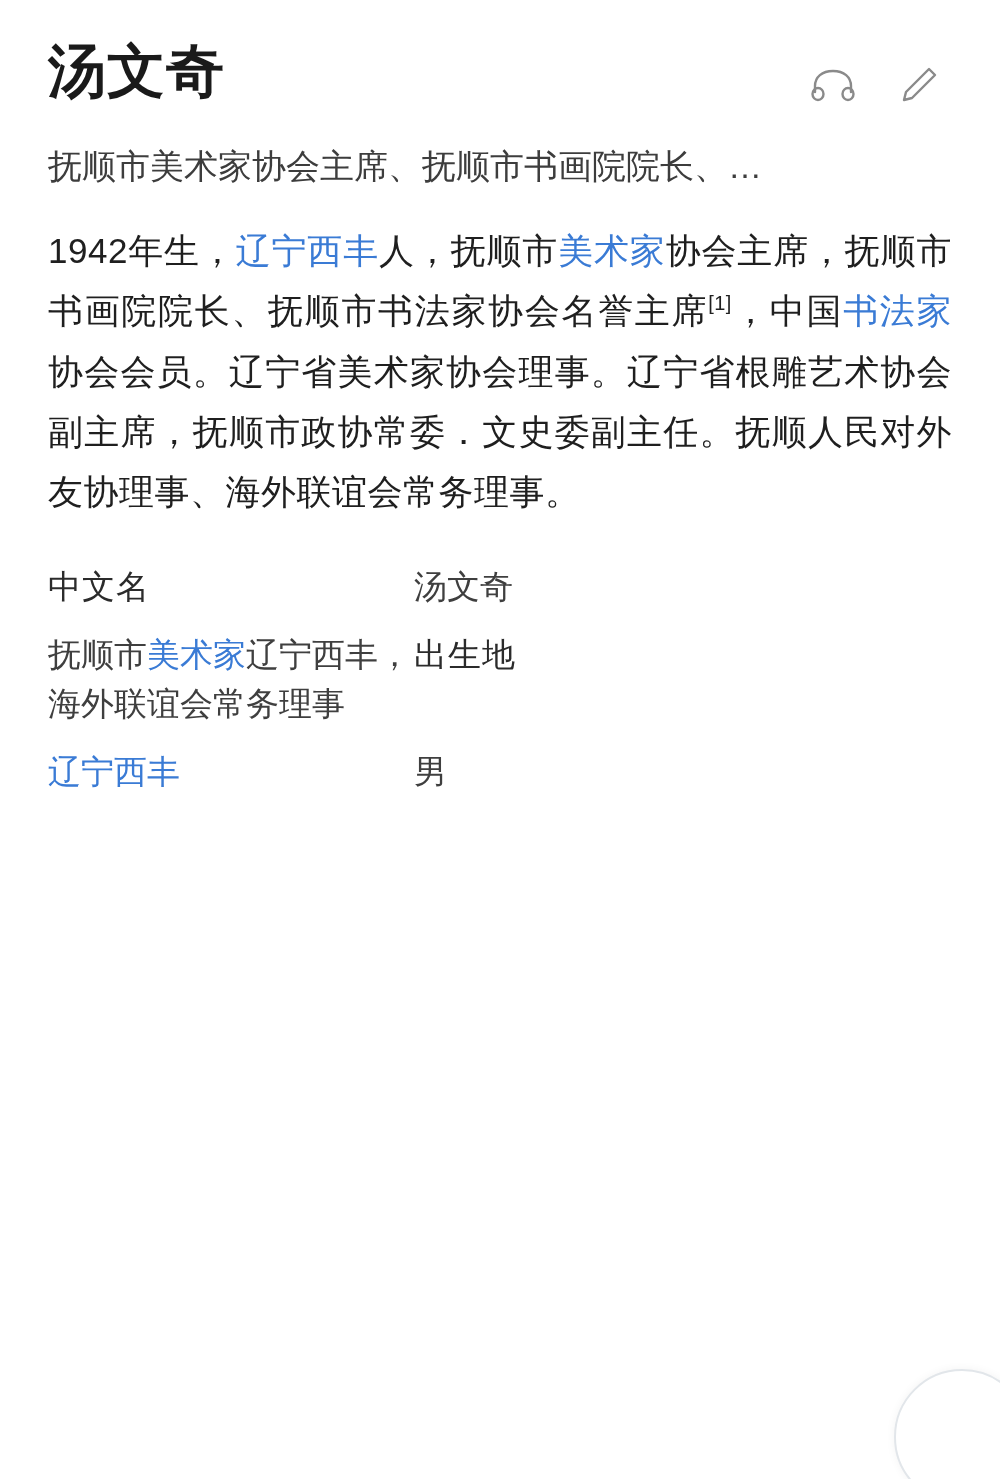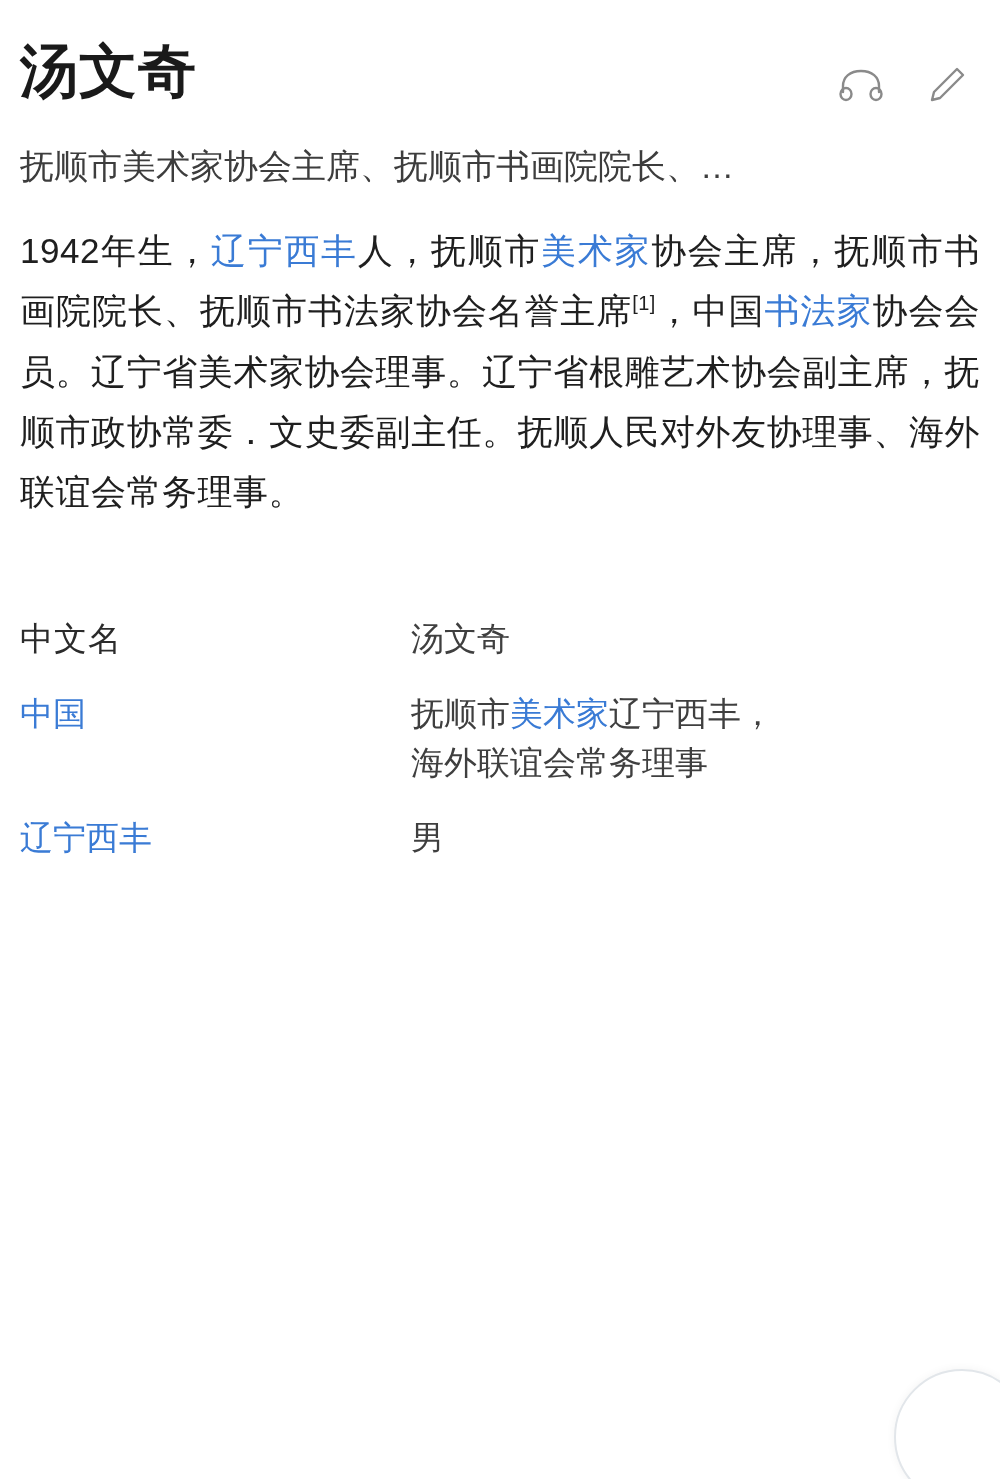--- a/index.html
+++ b/index.html
@@ -9,21 +9,21 @@
   }
   body {
     width: 1000px;
     height: 1479px;
     font-family: "Liberation Sans", "DejaVu Sans", sans-serif;
     color: #1a1a1a;
     overflow: hidden;
     position: relative;
   }
   .page {
-    padding: 0 20px;
+    padding: 0 48px;
     box-sizing: border-box;
     width: 1000px;
   }
   
   .header {
     display: flex;
     align-items: flex-start;
     justify-content: space-between;
     padding-top: 38px;
   }
@@ -78,28 +78,27 @@
   }
   sup.ref {
     font-size: 20px;
     vertical-align: super;
     line-height: 0;
     color: #1f1f1f;
   }
 
   
   .infobox {
-    margin-top: 92px;
+    margin-top: 40px;
     display: grid;
     grid-template-columns: 366px 1fr;
     row-gap: 18px;
     font-size: 33px;
     line-height: 1.5;
     color: #2b2b2b;
-    gap: 25px;
   }
   .ib-label {
     color: #2b2b2b;
     letter-spacing: 1px;
   }
   .ib-value {
     color: #3f3f3f;
   }
   .ib-value .link { color: #3a7bd5; }
 
@@ -143,25 +142,25 @@
 
   <div class="lead">
     <span>1942年生，</span><a class="link" href="#">辽宁西丰</a><span>人，抚顺市</span><a class="link" href="#">美术家</a><span>协会主席，抚顺市书画院院长、抚顺市书法家协会名誉主席</span><sup class="ref">[1]</sup><span>，中国</span><a class="link" href="#">书法家</a><span>协会会员。辽宁省美术家协会理事。辽宁省根雕艺术协会副主席，抚顺市政协常委．文史委副主任。抚顺人民对外友协理事、海外联谊会常务理事。</span>
   </div>
 
   <div class="infobox">
 
     <div class="ib-label">中文名</div>
     <div class="ib-value">汤文奇</div>
 
-    <div class="ib-value"><a class="link" href="#">中国</a></div>
 
 
     <div class="ib-value"><span>抚顺市</span><a class="link" href="#">美术家</a><span>辽宁西丰，</span><br><span>海外联谊会常务理事</span></div>
 
+    <div class="ib-label">出生地</div>
     <div class="ib-value"><a class="link" href="#">辽宁西丰</a></div>
 
     <div class="ib-value">男</div>
 
   </div>
 
 </div>
 
 <div class="fab"></div>
 

